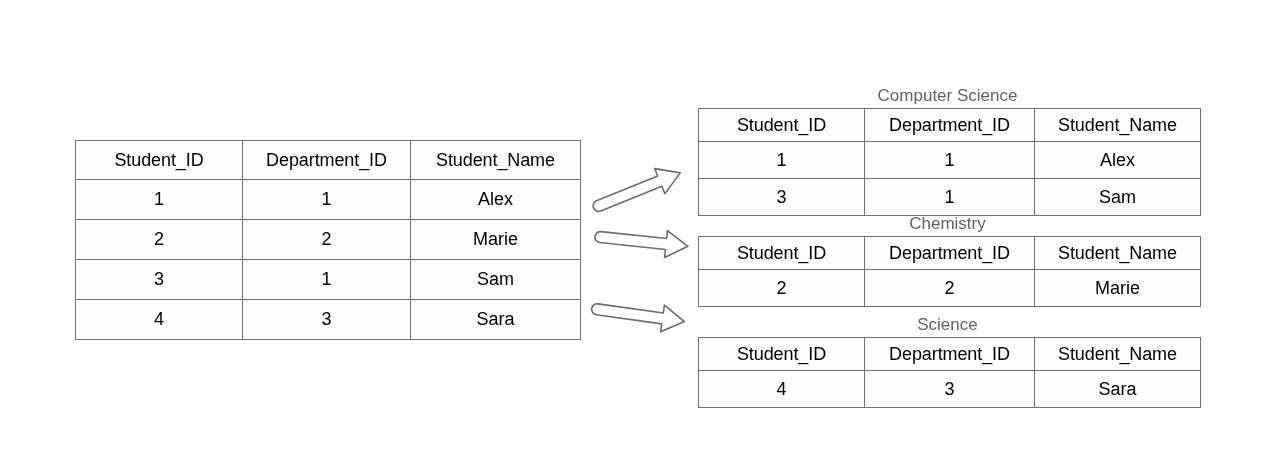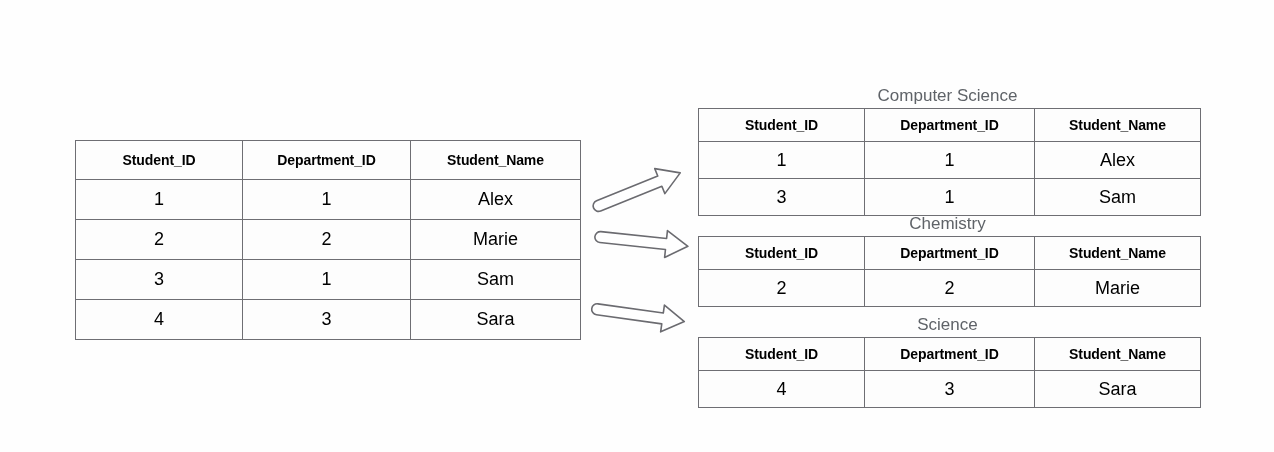--- a/index.html
+++ b/index.html
@@ -31,22 +31,22 @@
   .tbl th, .tbl td {
     border: 1px solid #6e6e73;
     text-align: center;
     color: #000000;
     background: #fdfdfd;
     padding: 0;
     overflow: hidden;
     white-space: nowrap;
   }
   .tbl th {
-    font-weight: bold;
-    font-size: 14px;
+    font-weight: normal;
+    font-size: 18px;
     letter-spacing: -0.1px;
   }
   .tbl td {
     font-weight: normal;
     font-size: 18px;
   }
 
   
   #source-table {
     left: 75px;

